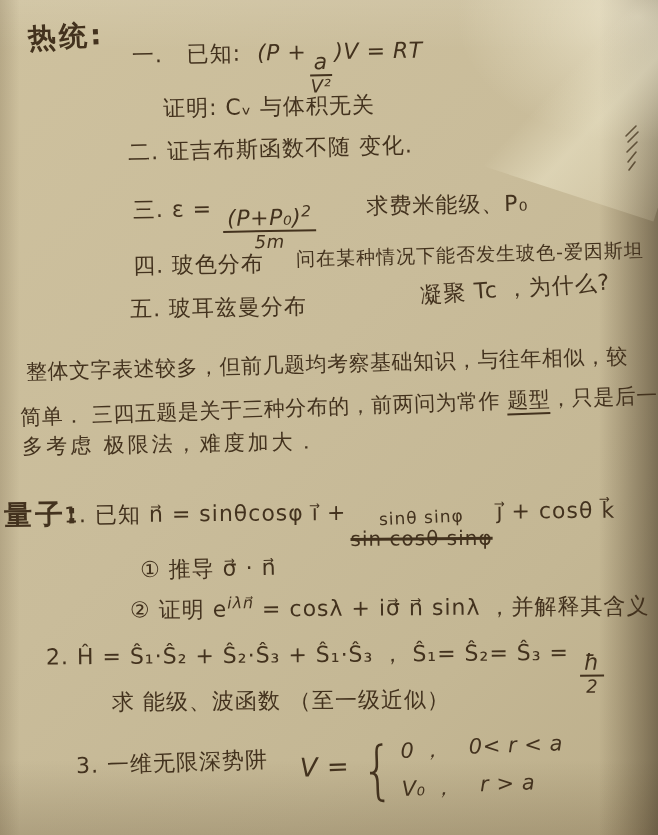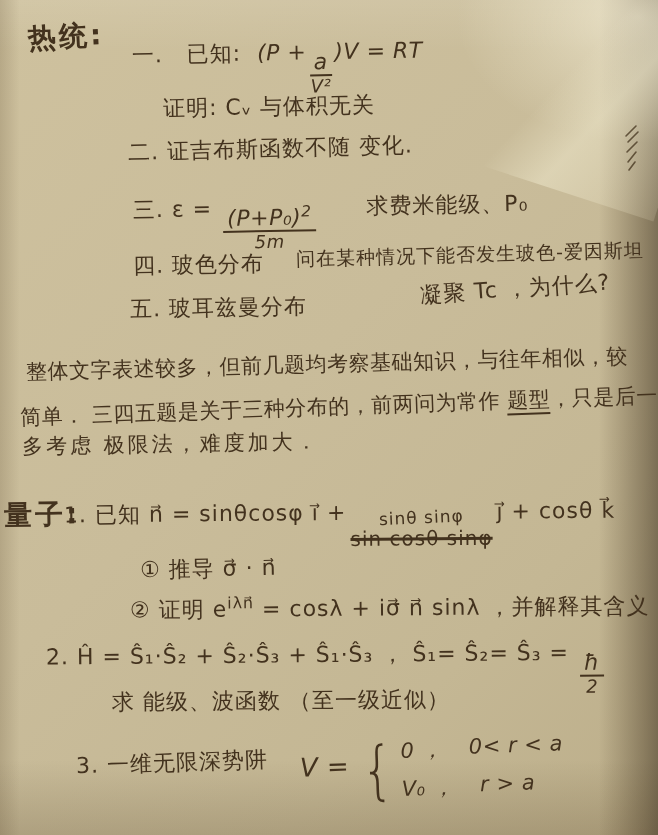--- a/index.html
+++ b/index.html
@@ -37,21 +37,21 @@
   
   .corr{display:inline-flex;flex-direction:column;align-items:center;line-height:1;vertical-align:-4px;margin:0 4px;}
   .corr .above{font-size:17px;transform:rotate(-2deg);margin-bottom:2px;}
   .corr .struck{text-decoration:line-through;text-decoration-thickness:2.5px;font-size:20px;}
   .underl{border-bottom:2.5px solid #43321e;padding-bottom:1px;}
   
   .cases{display:inline-flex;align-items:center;}
   .cases .brace{font-size:64px;font-weight:200;line-height:0.9;margin-right:2px;transform:scaleX(0.8);}
   .cases .rows{display:flex;flex-direction:column;gap:10px;font-size:21px;}
   .cases .row{display:flex;gap:26px;}
-  sup{font-size:0.72em;}
+  sup{font-size:0.72em;font-style:italic;}
   .scribble{position:absolute;opacity:0.8;}
 </style>
 </head>
 <body>
 
 <div class="paper">
   <div class="glare"></div>
 
   <div class="line sec-label" style="left:28px;top:18px;transform:rotate(-3deg);">热统:</div>
 

